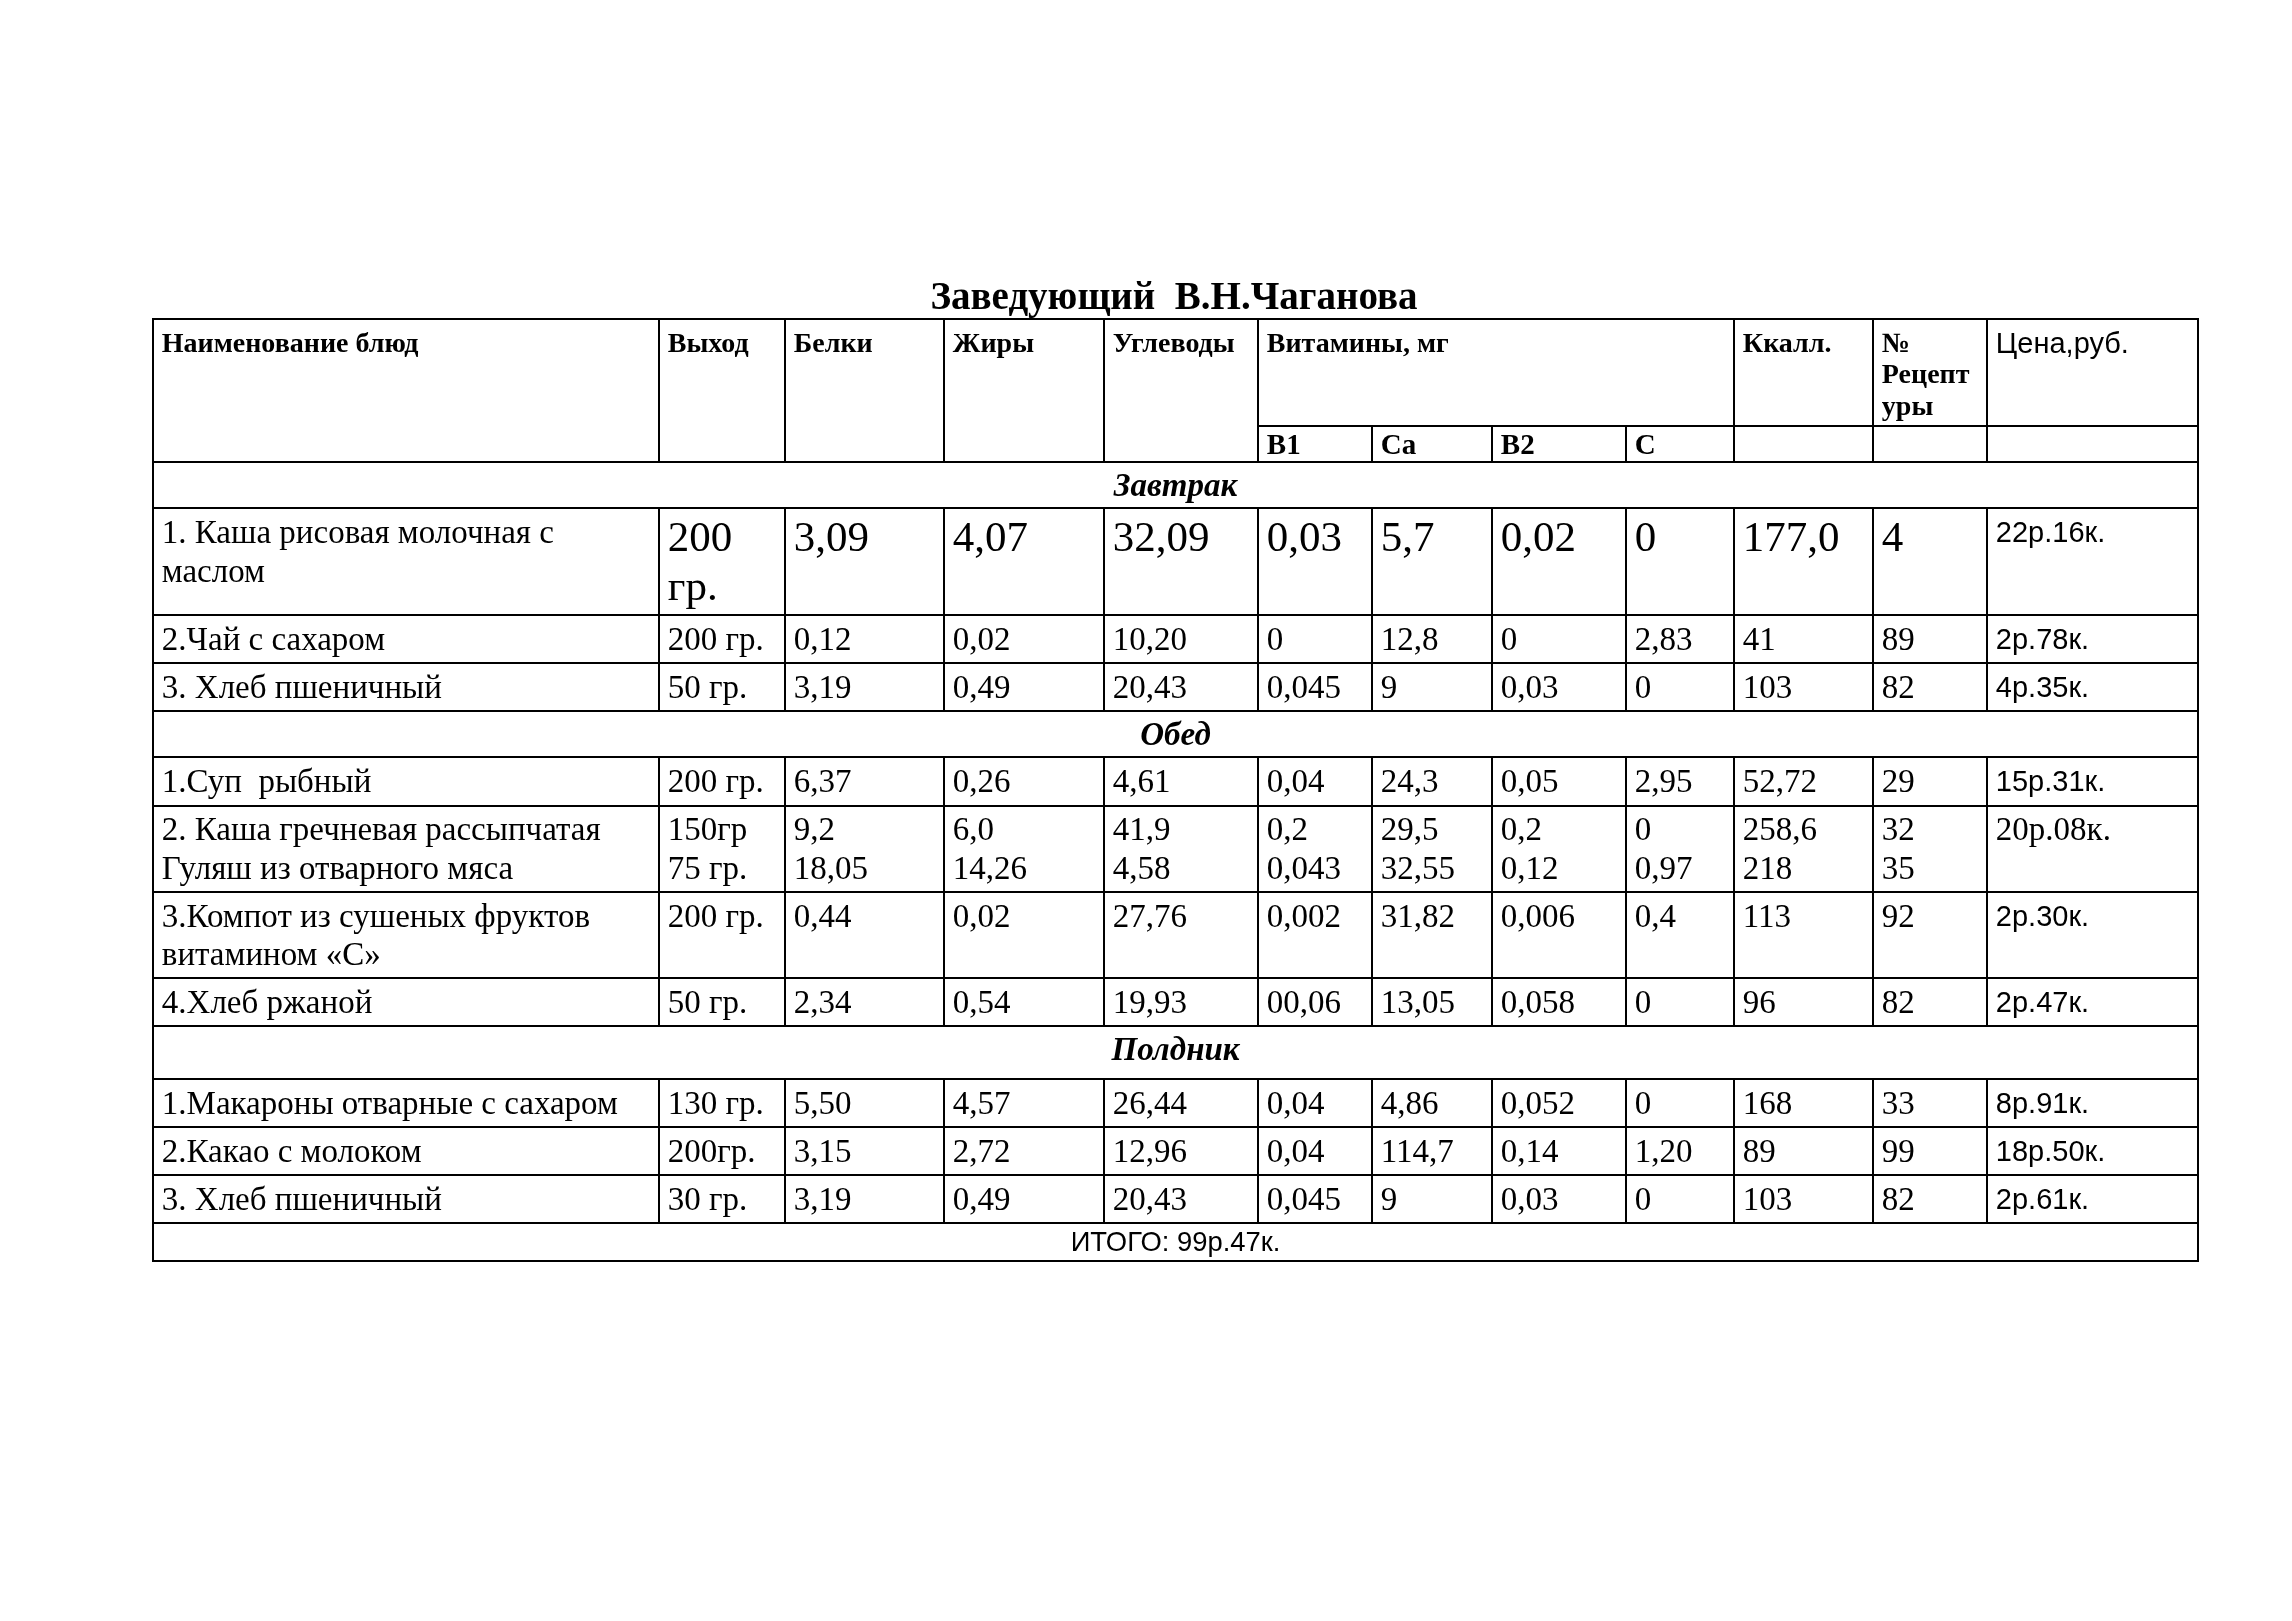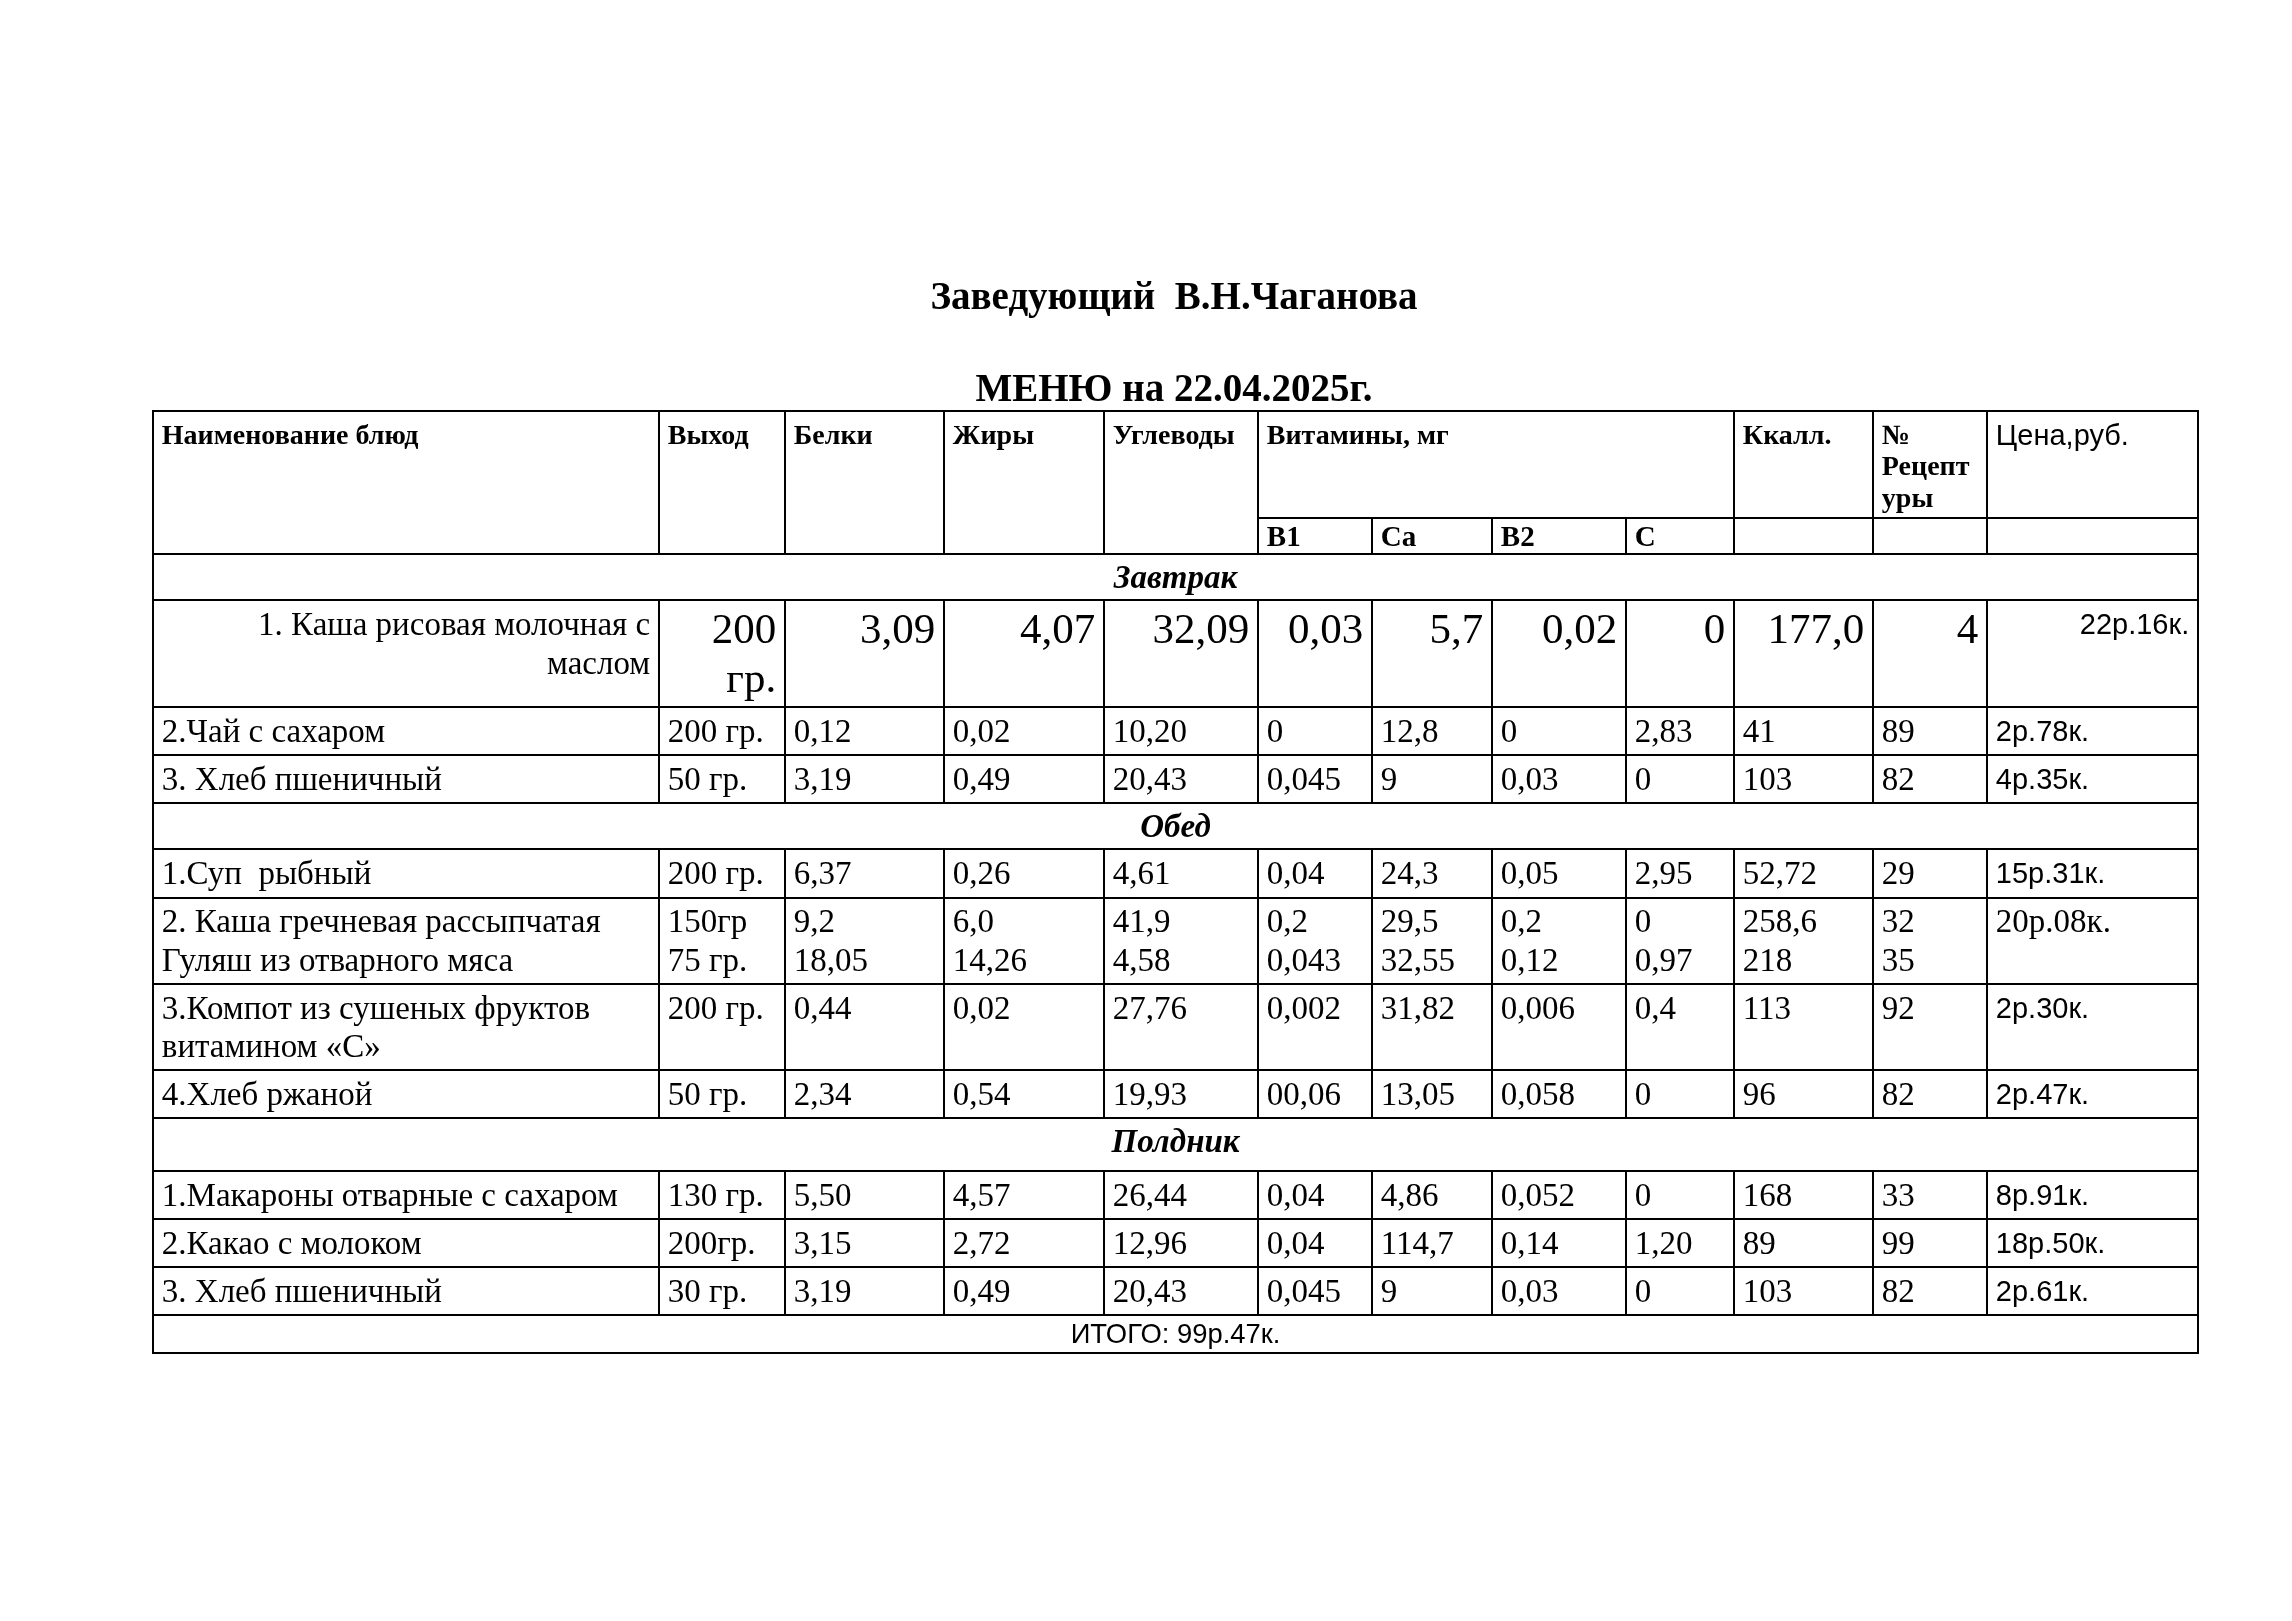--- a/index.html
+++ b/index.html
@@ -72,36 +72,35 @@
   td.c-price {
     font-family: "Liberation Sans", "DejaVu Sans", sans-serif;
     font-size: 29px;
     padding-top: 6.9px;
   }
   td.c-price.price-serif {
     font-family: "Liberation Serif", "DejaVu Serif", serif;
     font-size: 33px;
     padding-top: 3.9px;
   }
-  tr.row-big td { font-size: 43px; line-height: 1.13; text-align: right; }
+  tr.row-big td { font-size: 43px; line-height: 1.13; }
   tr.row-big td.c-name { font-size: 33px; line-height: 1.16; }
   tr.row-big td.c-price { font-size: 29px; }
   tr.total-row td {
     text-align: center;
     font-family: "Liberation Sans", "DejaVu Sans", sans-serif;
     font-size: 27.4px;
     padding: 2px;
   }
 </style>
 </head>
 <body>
 
 <div class="doc">
   <div class="title">Заведующий  В.Н.Чаганова</div>
-  <div class="title">МЕНЮ на 22.04.2025г.</div>
 
   <table class="menu-table">
     <colgroup>
       <col style="width:506px">
         <col style="width:126px">
         <col style="width:159px">
         <col style="width:160px">
       <col style="width:154px">
         <col style="width:114px">
         <col style="width:120px">

